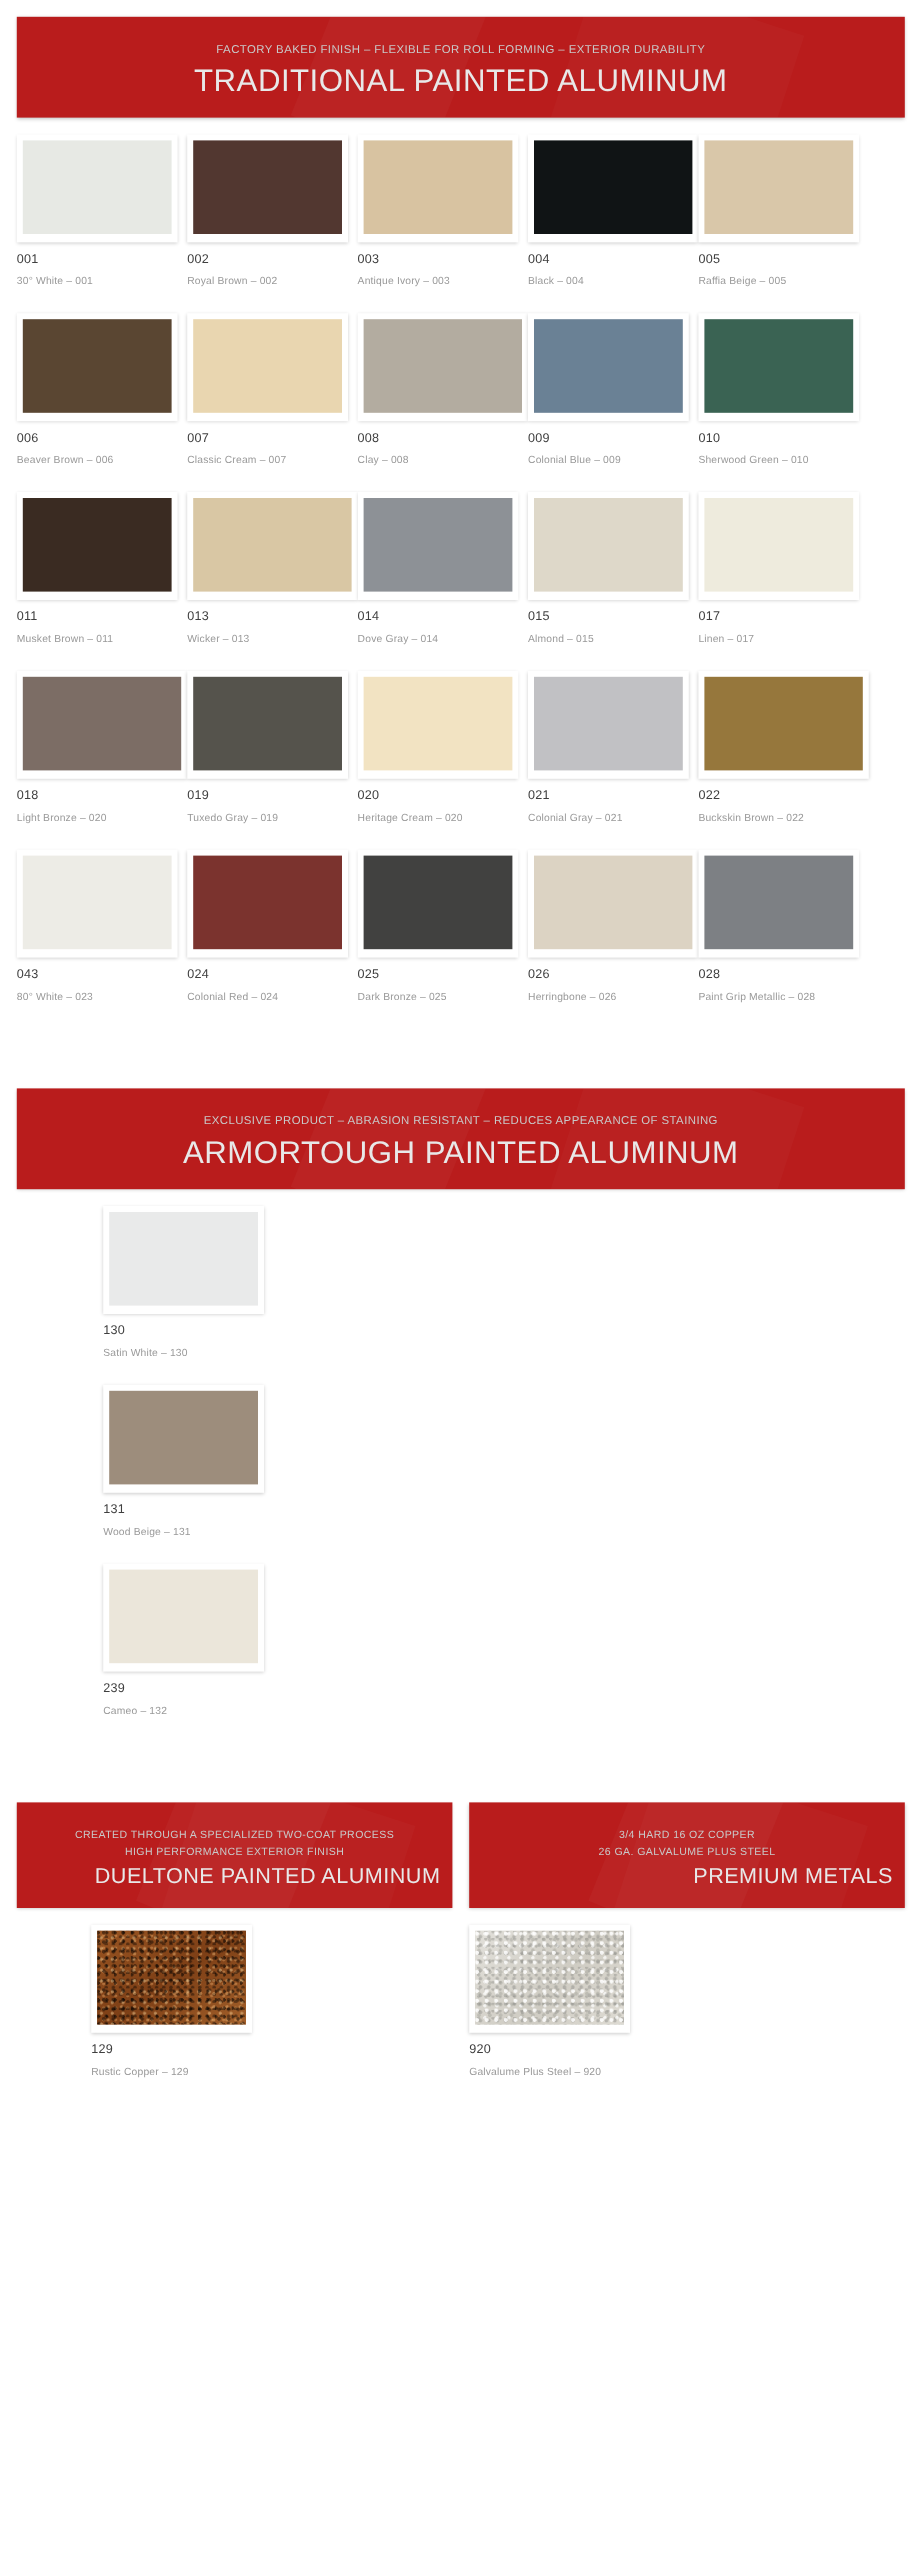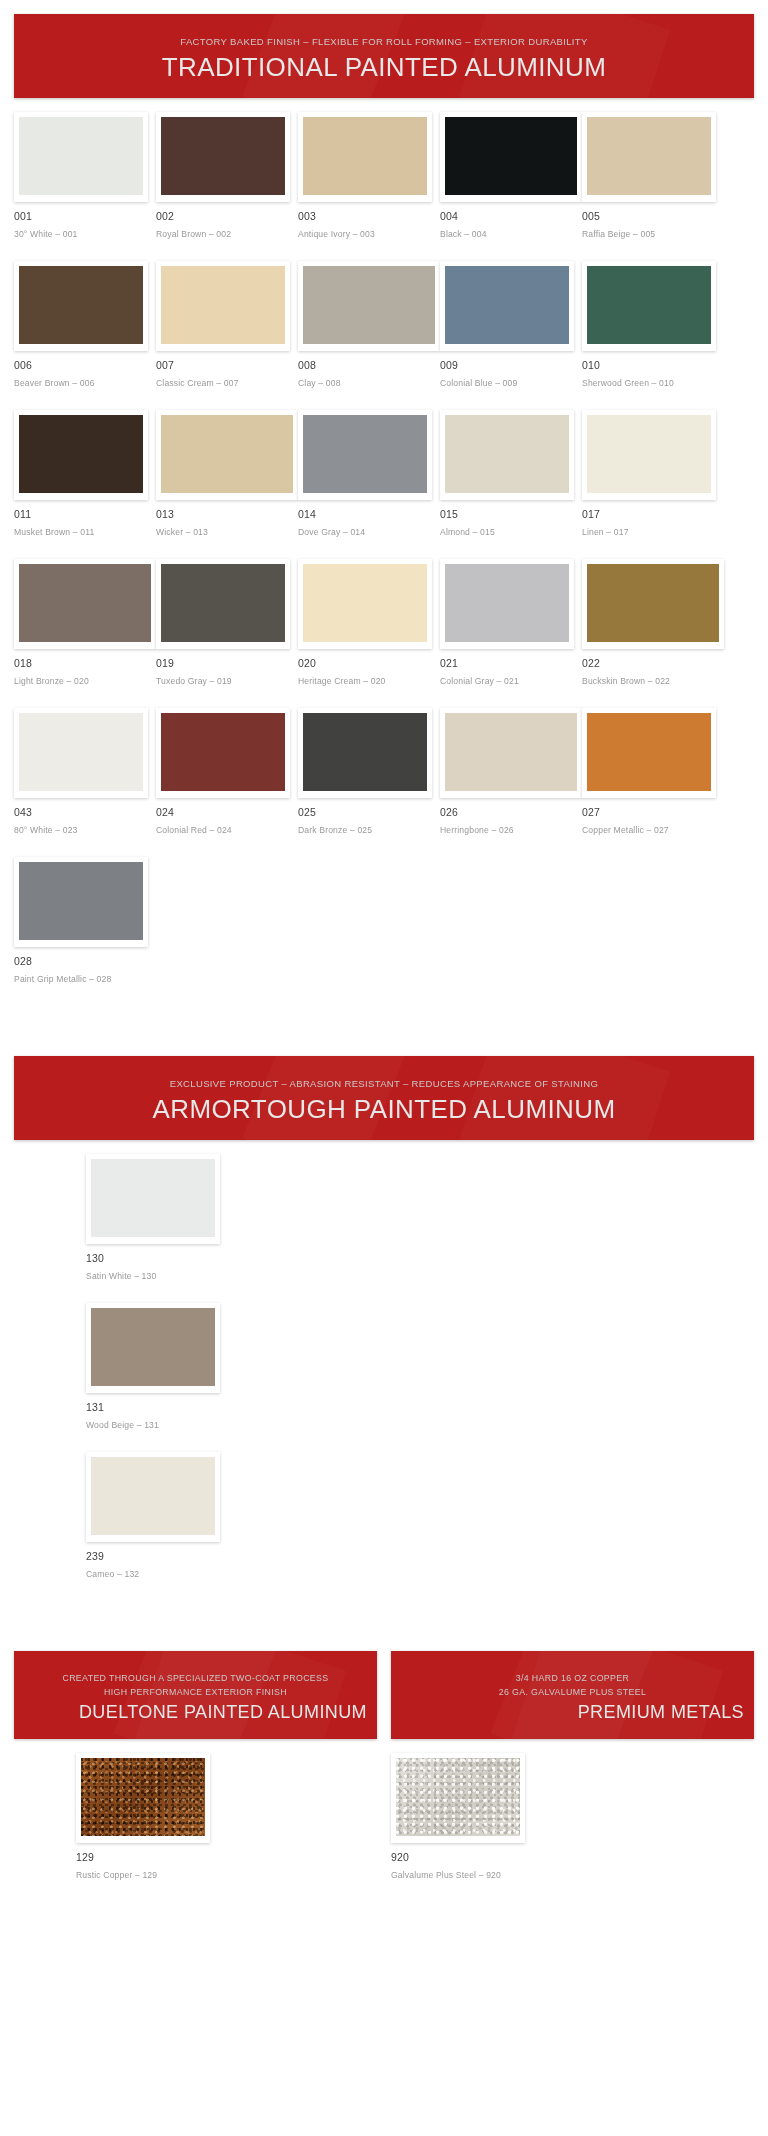--- a/index.html
+++ b/index.html
@@ -316,27 +316,20 @@
       </div>
       <div class="cell">
         <div class="swatch-frame">
           <span class="swatch" style="background: rgb(220, 211, 195);"></span>
         </div>
         <div class="code">026</div>
         <div class="name">Herringbone – 026</div>
       </div>
       <div class="cell">
         <div class="swatch-frame">
-          <span class="swatch" style="background: rgb(205, 123, 49);"></span>
-        </div>
-        <div class="code">027</div>
-        <div class="name">Copper Metallic – 027</div>
-      </div>
-      <div class="cell">
-        <div class="swatch-frame">
           <span class="swatch" style="background: rgb(125, 128, 132);"></span>
         </div>
         <div class="code">028</div>
         <div class="name">Paint Grip Metallic – 028</div>
       </div>
     </div>
 
   <div class="spacer-lg"></div>
 
   <div class="banner">

